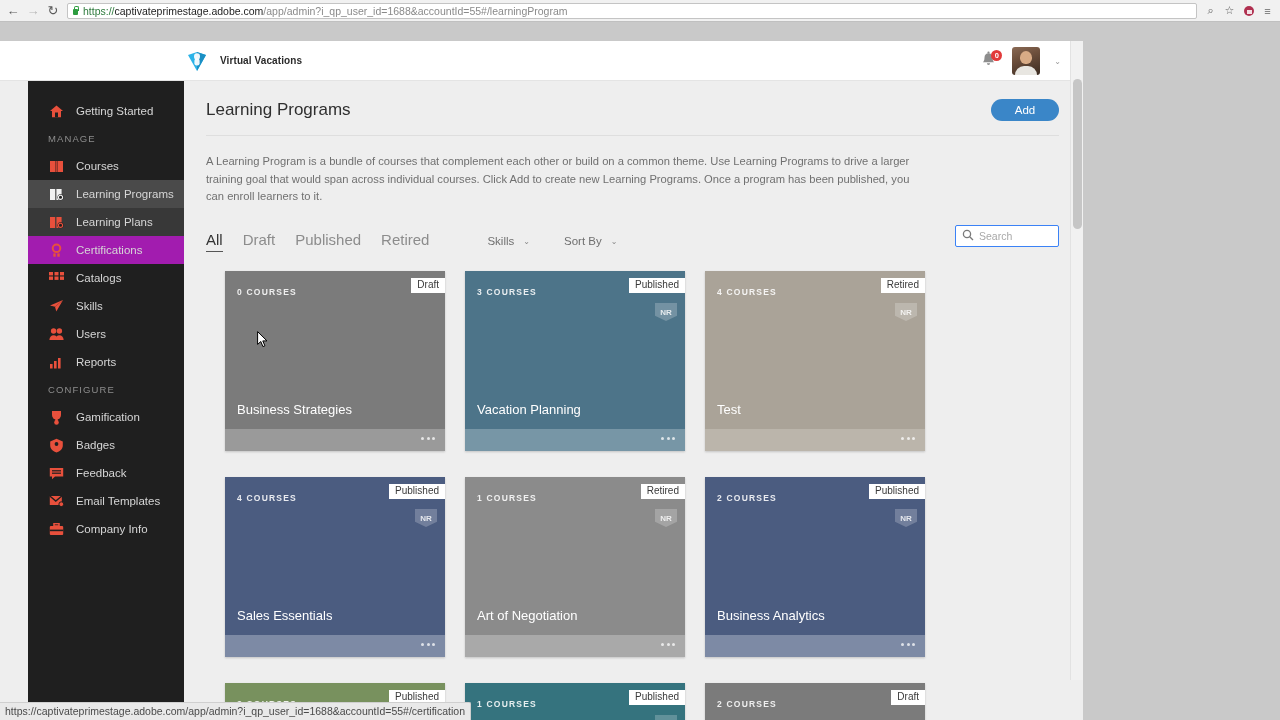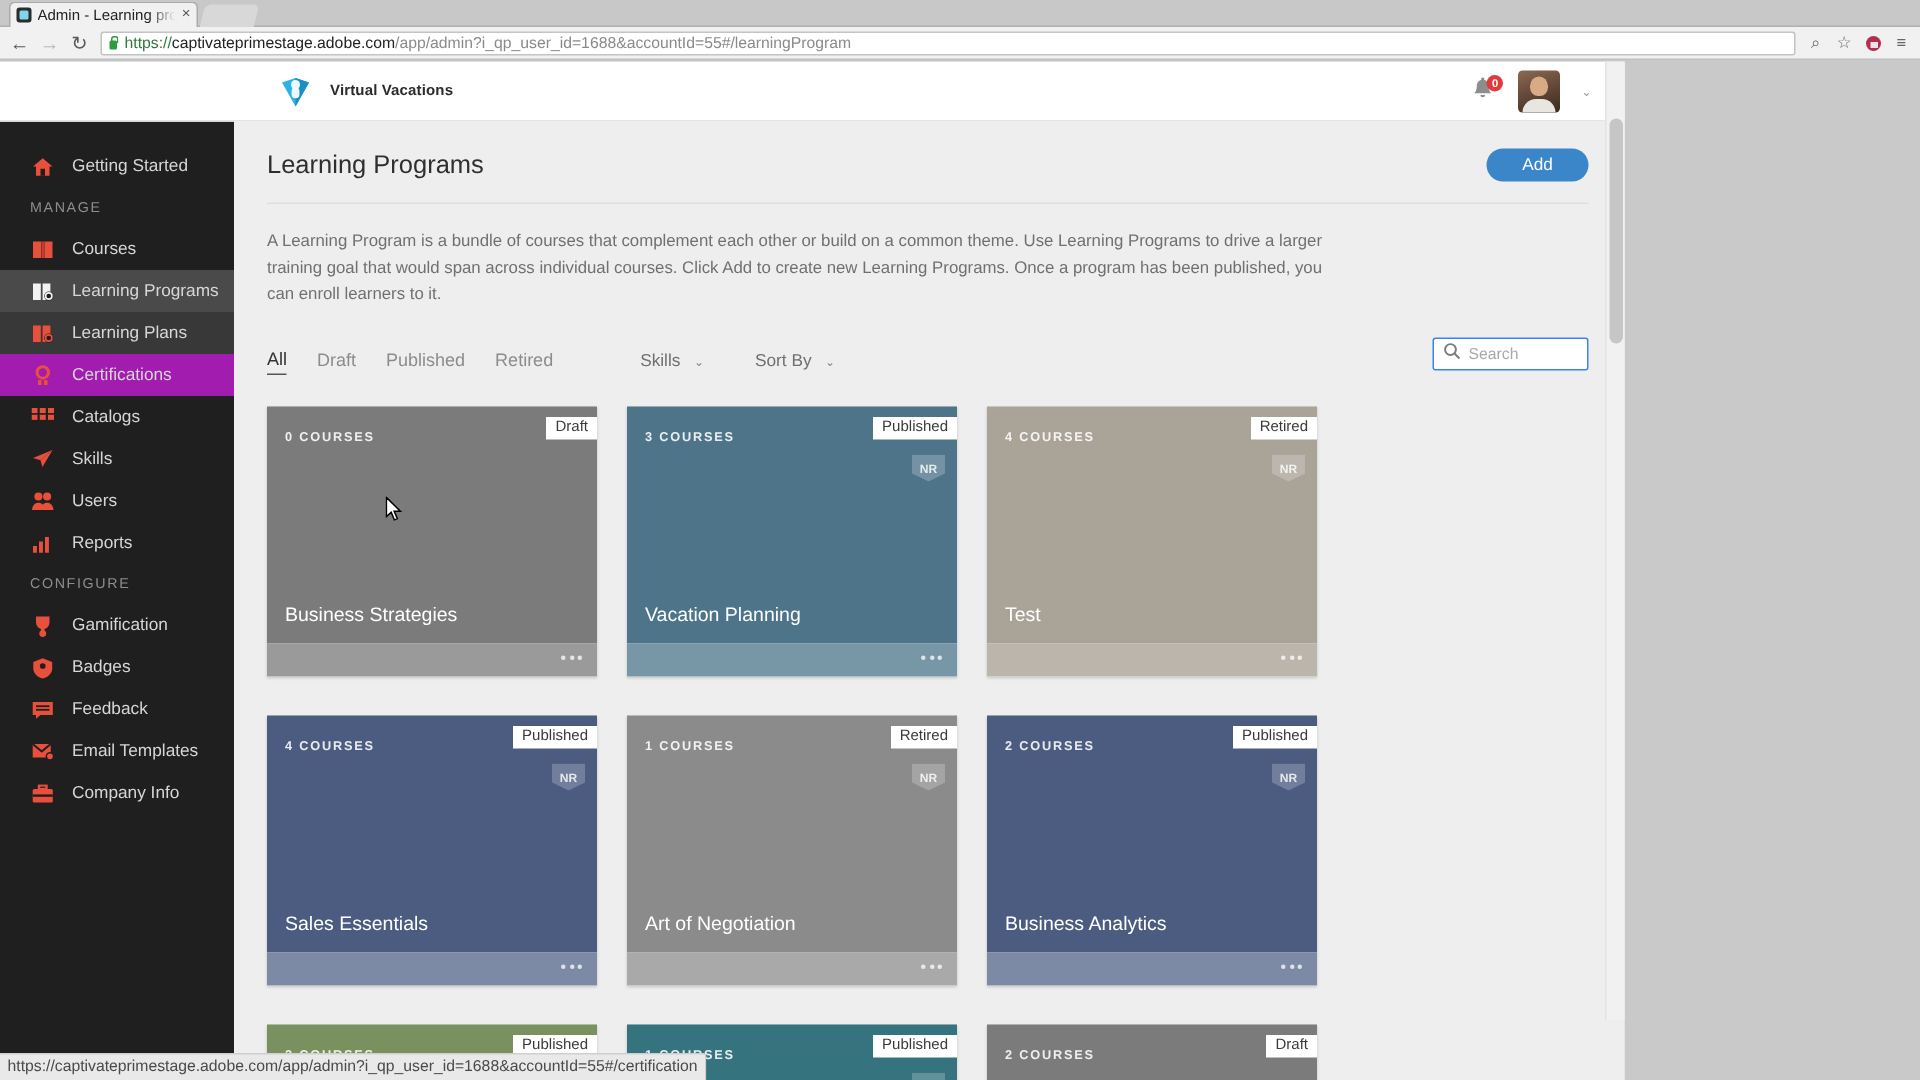--- a/index.html
+++ b/index.html
@@ -133,21 +133,21 @@
     background:#d8ab86;
   }
   .avatar::after{
     content:''; position:absolute; left:3px; bottom:0;
     width:22px; height:9px; border-radius:10px 10px 0 0;
     background:#e8e6e1;
   }
   .caret-sm { font-size: 8px; color: #999; cursor: pointer; }
 
   
-  .body-row { display: flex; height: 630px; }
+  .body-row { display: flex; height: 630px; padding-left: 28px; }
 
   
   .sidebar {
     width: 156px; background: #1f1f1f; flex: 0 0 auto;
     padding-top: 16px; color: #d8d8d8; height: 639px;
   }
   .nav-item {
     height: 28px; display: flex; align-items: center;
     gap: 12px; padding-left: 20px; font-size: 11.5px;
     color: #d6d6d6; cursor: pointer;
@@ -186,21 +186,21 @@
     margin-top: 17px; font-size: 11.2px; color: #707070;
     line-height: 1.58; max-width: 707px;
   }
 
   .filter-row {
     margin-top: 22px; display: flex; align-items: center;
     height: 26px; position: relative;
   }
   .tabs { display: flex; gap: 20px; align-items: center; }
   .ftab {
-    font-size: 12px; color: #8c8c8c; cursor: pointer;
+    font-size: 15px; color: #8c8c8c; cursor: pointer;
     padding-bottom: 3px;
   }
   .ftab.active { color: #333; border-bottom: 1.5px solid #555; }
   .dropdowns { display: flex; gap: 34px; margin-left: 58px; }
   .dd {
     display: flex; align-items: center; gap: 9px;
     font-size: 11.5px; color: #6f6f6f; cursor: pointer;
   }
   .caret { font-size: 8px; color: #888; }
   .search-box {
@@ -218,21 +218,21 @@
 
   
   .grid {
     margin-top: 17px;
     display: grid;
     grid-template-columns: repeat(3, 220px);
     gap: 26px 20px;
   }
   .card {
     width: 220px; height: 180px; position: relative;
-    cursor: pointer; box-shadow: 0 1px 2px rgba(0,0,0,.18);
+    cursor: pointer; box-shadow: 0 1px 2px rgba(0,0,0,.18); margin-left: 19px;
   }
   .card-body {
     position: absolute; left: 0; top: 0; right: 0; height: 158px;
     padding: 10px 12px;
   }
   .card-courses {
     font-size: 8.5px; letter-spacing: 1.2px; font-weight: bold;
     color: rgba(255,255,255,.88);
   }
   .card-status {
@@ -288,28 +288,20 @@
   .cursor {
     position: absolute; left: 257px; top: 290px;
     width: 12px; height: 18px; z-index: 50; pointer-events: none;
   }
 </style>
 </head>
 <body>
 
 <div class="browser">
 
-  <div class="tabstrip">
-    <div class="tab">
-      <span class="tab-favicon"></span>
-      <span class="tab-title">Admin - Learning pro</span>
-      <span class="tab-close">×</span>
-    </div>
-    <div class="tab-ghost"></div>
-  </div>
 
   <div class="toolbar">
     <span class="nav-btn">←</span>
     <span class="nav-btn disabled">→</span>
     <span class="nav-btn">↻</span>
     <div class="omnibox">
       <span class="lock"></span>
       <span class="url"><span class="scheme">https://</span><span class="host">captivateprimestage.adobe.com</span><span>/app/admin?i_qp_user_id=1688&amp;accountId=55#/learningProgram</span></span>
     </div>
     <span class="tb-icon">⌕</span>

